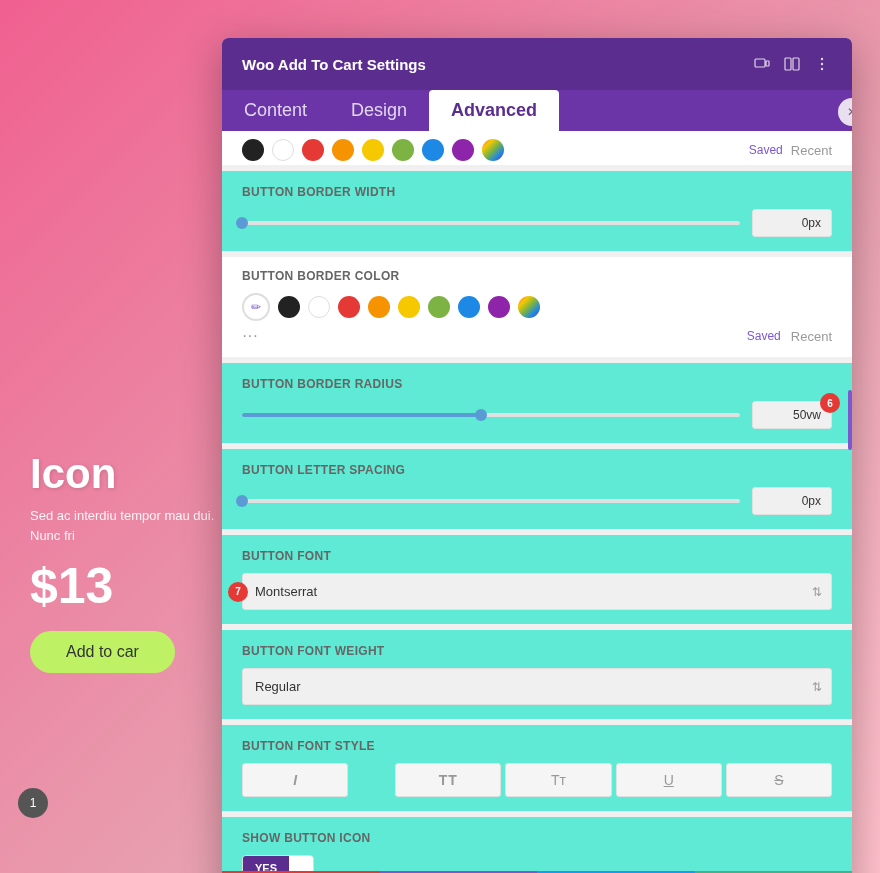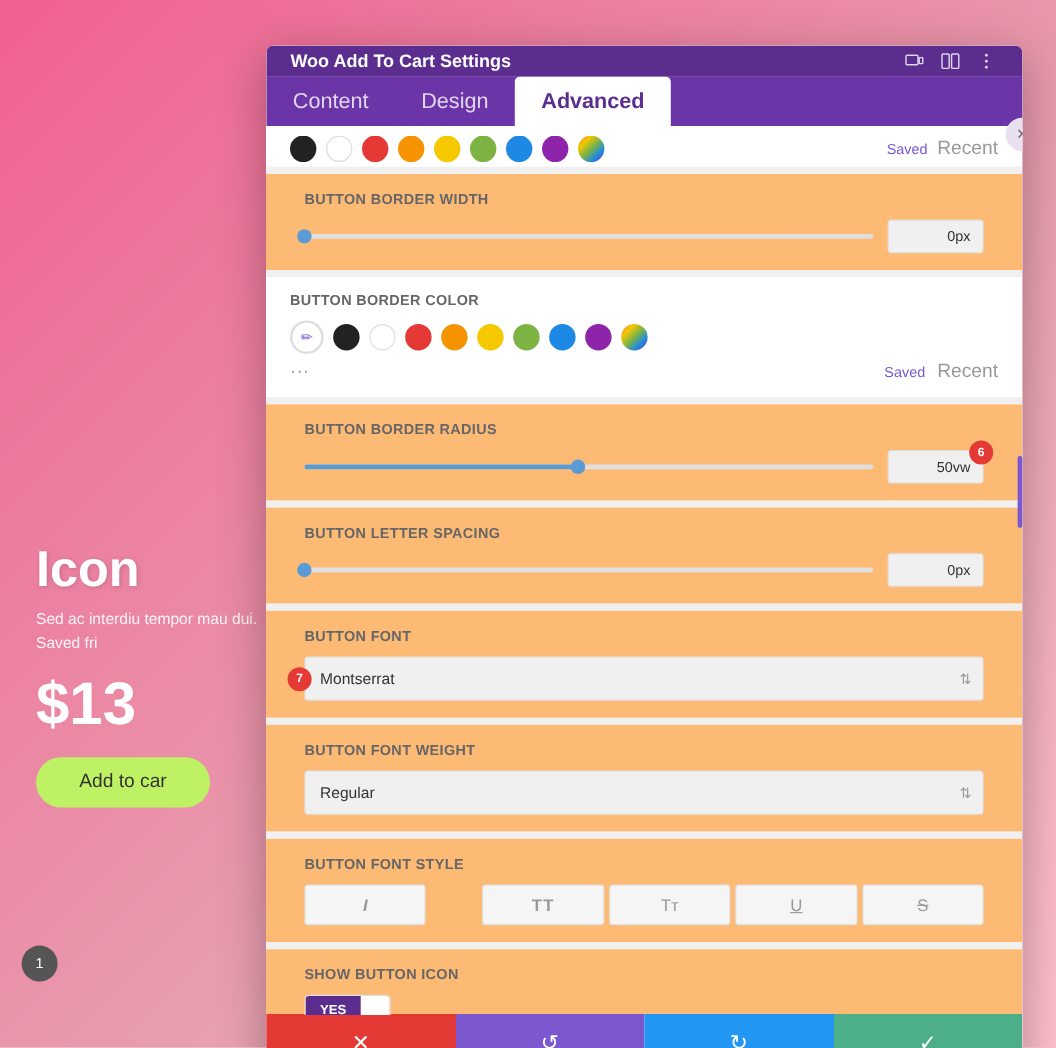--- a/index.html
+++ b/index.html
@@ -21,21 +21,21 @@
       top: 38px;
       left: 222px;
       width: 630px;
       background: #fff;
       border-radius: 6px;
       box-shadow: 0 10px 40px rgba(0,0,0,0.3);
       overflow: hidden;
     }
     .modal-header {
       background: #5b2d8e;
-      padding: 3px 20px;
+      padding: 16px 20px;
       display: flex;
       align-items: center;
       justify-content: space-between;
     }
     .modal-title {
       color: #fff;
       font-size: 15px;
       font-weight: 600;
     }
     .modal-header-icons {
@@ -99,27 +99,27 @@
       color: #999;
       font-size: 16px;
       cursor: pointer;
     }
     .saved-label {
       font-size: 12px;
       color: #7b57d0;
       cursor: pointer;
     }
     .recent-label {
-      font-size: 16px;
+      font-size: 13px;
       color: #999;
       cursor: pointer;
     }
     .settings-section-inner {
-      padding: 14px 32px;
-      background: #fdba74;
+      padding: 14px 20px;
+      background: #5eead4;
     }
     .section-label {
       font-size: 12px;
       color: #666;
       font-weight: 600;
       margin-bottom: 10px;
       text-transform: uppercase;
       letter-spacing: 0.3px;
     }
     .slider-row {
@@ -289,21 +289,21 @@
       cursor: pointer;
     }
   </style>
 </head>
 <body>
 
 <div class="bg-pink"></div>
 
 <div style="position:absolute; top:450px; left:30px;">
   <div style="font-size:42px; font-weight:bold; color:#fff; text-shadow:1px 1px 4px rgba(0,0,0,0.15);">Icon</div>
-  <div style="font-size:13px; color:rgba(255,255,255,0.9); margin-top:8px; line-height:1.5; width:200px;">Sed ac interdiu tempor mau dui. Saved fri</div>
+  <div style="font-size:13px; color:rgba(255,255,255,0.9); margin-top:8px; line-height:1.5; width:200px;">Sed ac interdiu tempor mau dui. Nunc fri</div>
   <div style="font-size:50px; font-weight:bold; color:#fff; margin-top:12px;">$13</div>
   <div style="background:#bef264; display:inline-block; padding:12px 36px; border-radius:50px; font-size:16px; color:#333; margin-top:16px; cursor:pointer;">Add to car</div>
 </div>
 <div style="position:absolute; bottom:55px; left:18px; width:30px; height:30px; background:#555; color:#fff; border-radius:50%; display:flex; align-items:center; justify-content:center; font-size:12px;">1</div>
 
 <div class="modal">
 
   <div class="modal-header">
     <span class="modal-title">Woo Add To Cart Settings</span>
     <div class="modal-header-icons">

